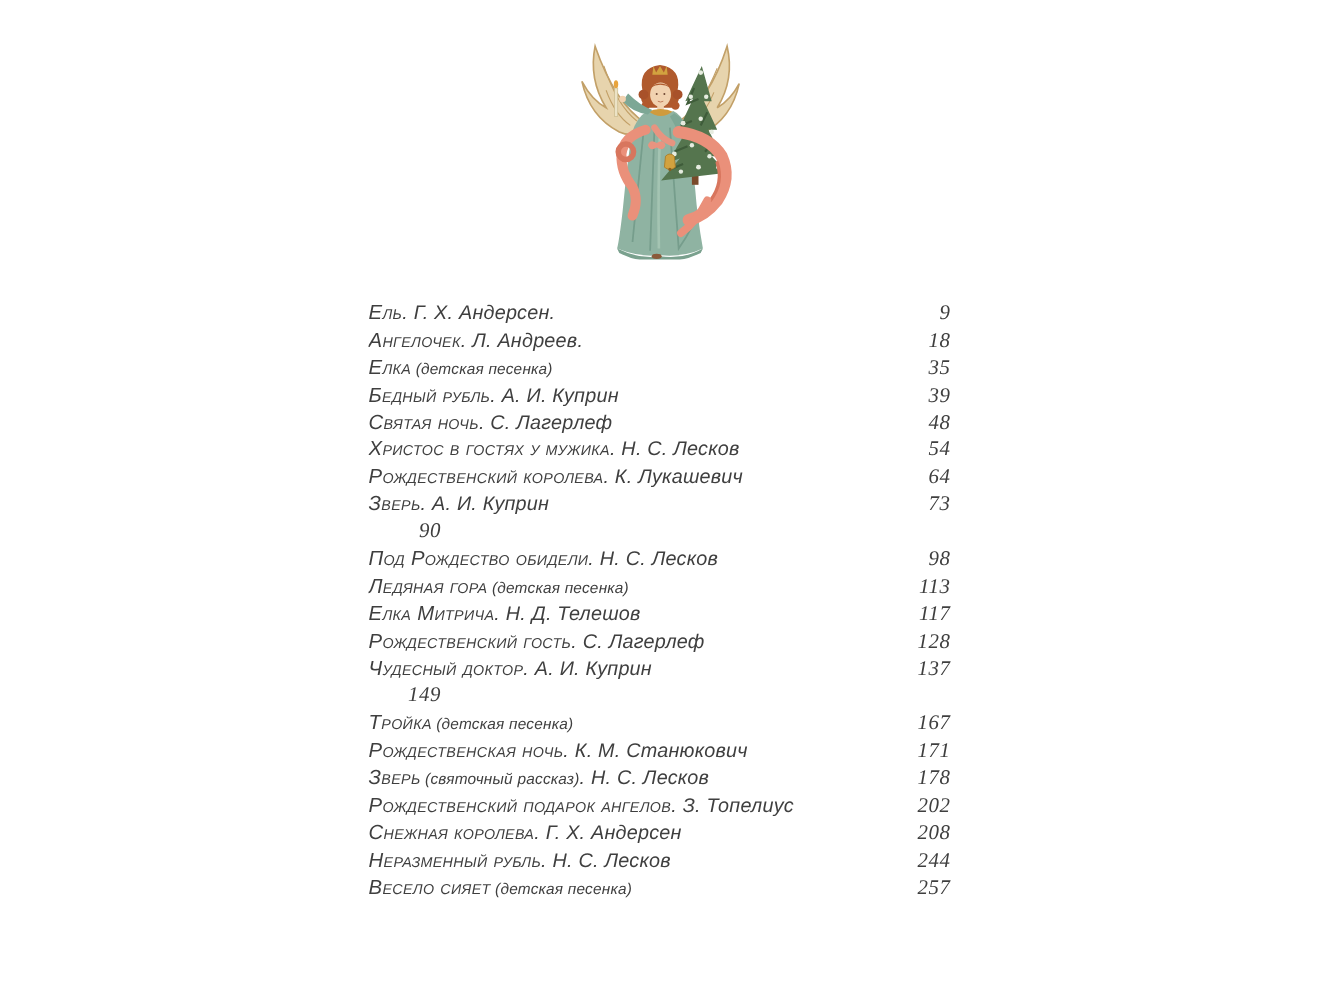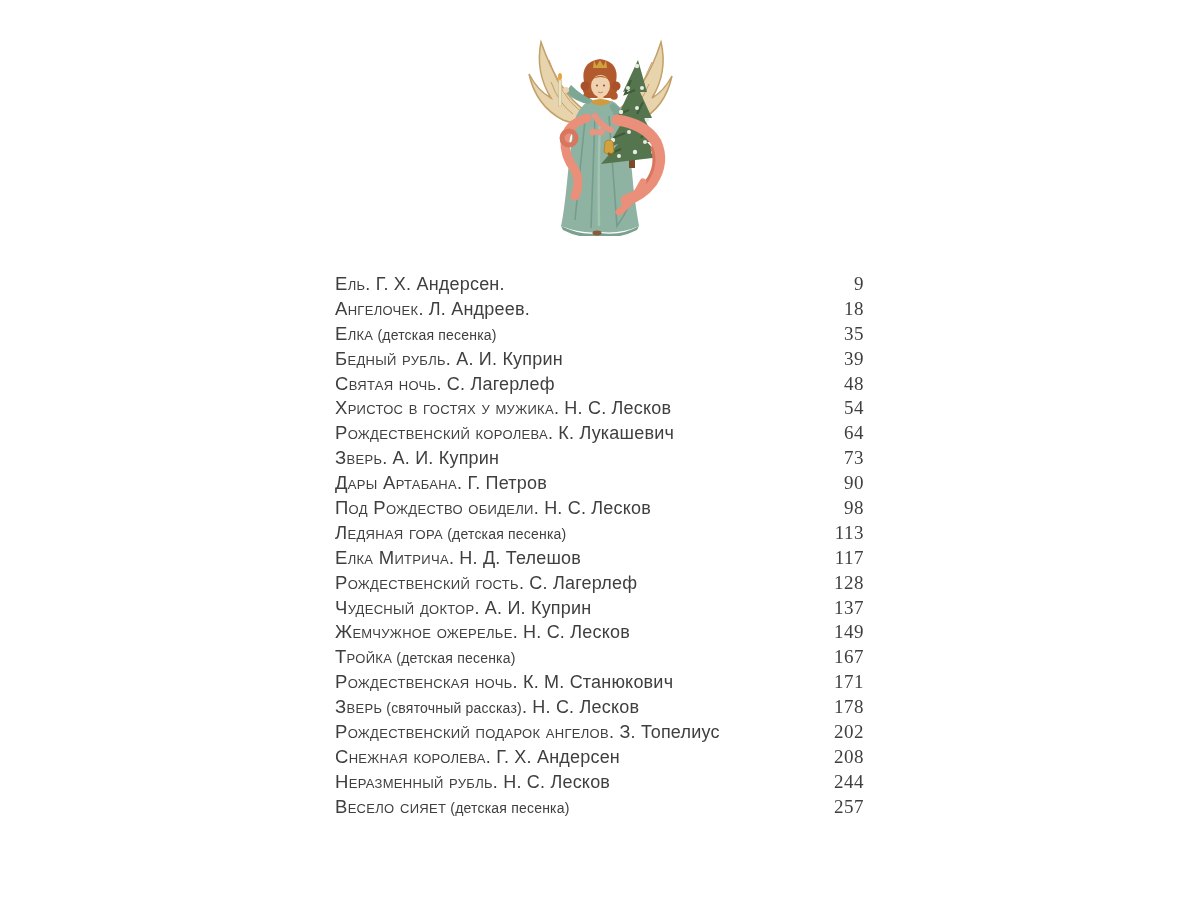--- a/index.html
+++ b/index.html
@@ -110,21 +110,21 @@
       <g>
         <path d="M72 100 Q66 96 64 102 Q66 108 72 104 Q78 108 80 102 Q78 96 72 100 Z" fill="#e89480"></path>
         <path d="M80 112 Q84 108 88 112 L89 122 Q84 126 79 122 Z" fill="#d2a23f" stroke="#a97c28" stroke-width="0.8"></path>
         <circle cx="84" cy="124" r="1.4" fill="#8a5f1e"></circle>
       </g>
 
       <ellipse cx="72" cy="203" rx="4.5" ry="2.4" fill="#8a5a3a"></ellipse>
     </svg>
   </div>
 
-  <div class="toc" style="color: rgb(63, 63, 63);">
+  <div class="toc" style="color: rgb(63, 63, 63); font-style: italic;">
 
   <div class="toc-row">
       <span class="toc-title-group"><span class="t-sc">Ель</span><span class="t-low"></span><span class="t-rest">. Г. Х. Андерсен.</span></span>
       <span class="t-page">9</span>
     </div>
       <div class="toc-row">
       <span class="toc-title-group"><span class="t-sc">Ангелочек</span><span class="t-low"></span><span class="t-rest">. Л. Андреев.</span></span>
       <span class="t-page">18</span>
     </div>
       <div class="toc-row">
@@ -145,21 +145,20 @@
     </div>
       <div class="toc-row">
       <span class="toc-title-group"><span class="t-sc">Рождественский королева</span><span class="t-low"></span><span class="t-rest">. К. Лукашевич</span></span>
       <span class="t-page">64</span>
     </div>
       <div class="toc-row">
       <span class="toc-title-group"><span class="t-sc">Зверь</span><span class="t-low"></span><span class="t-rest">. А. И. Куприн</span></span>
       <span class="t-page">73</span>
     </div>
       <div class="toc-row">
-      <span class="toc-title-group"><span class="t-sc">Дары Артабана</span><span class="t-low"></span><span class="t-rest">. Г. Петров</span></span>
       <span class="t-page">90</span>
     </div>
       <div class="toc-row">
       <span class="toc-title-group"><span class="t-sc">Под Рождество обидели</span><span class="t-low"></span><span class="t-rest">. Н. С. Лесков</span></span>
       <span class="t-page">98</span>
     </div>
       <div class="toc-row">
       <span class="toc-title-group"><span class="t-sc">Ледяная гора</span><span class="t-low"> (детская песенка)</span><span class="t-rest"></span></span>
       <span class="t-page">113</span>
     </div>
@@ -169,21 +168,20 @@
     </div>
       <div class="toc-row">
       <span class="toc-title-group"><span class="t-sc">Рождественский гость</span><span class="t-low"></span><span class="t-rest">. С. Лагерлеф</span></span>
       <span class="t-page">128</span>
     </div>
       <div class="toc-row">
       <span class="toc-title-group"><span class="t-sc">Чудесный доктор</span><span class="t-low"></span><span class="t-rest">. А. И. Куприн</span></span>
       <span class="t-page">137</span>
     </div>
       <div class="toc-row">
-      <span class="toc-title-group"><span class="t-sc">Жемчужное ожерелье</span><span class="t-low"></span><span class="t-rest">. Н. С. Лесков</span></span>
       <span class="t-page">149</span>
     </div>
       <div class="toc-row">
       <span class="toc-title-group"><span class="t-sc">Тройка</span><span class="t-low"> (детская песенка)</span><span class="t-rest"></span></span>
       <span class="t-page">167</span>
     </div>
       <div class="toc-row">
       <span class="toc-title-group"><span class="t-sc">Рождественская ночь</span><span class="t-low"></span><span class="t-rest">. К. М. Станюкович</span></span>
       <span class="t-page">171</span>
     </div>

